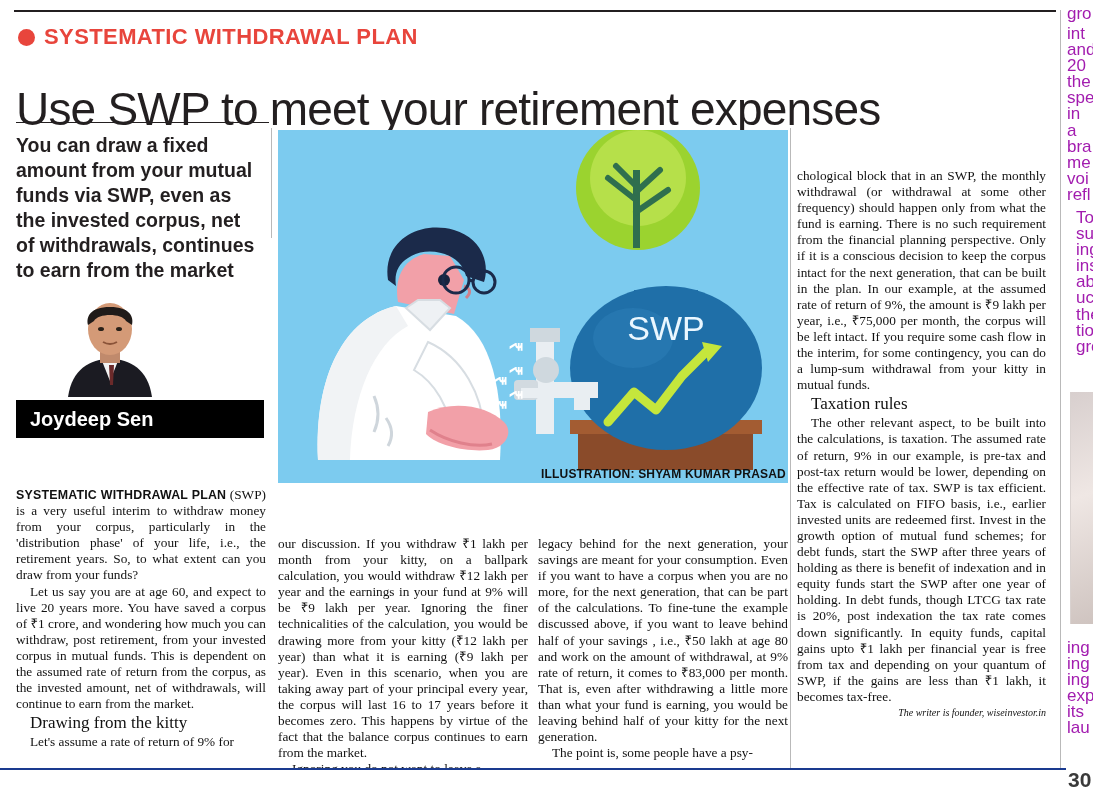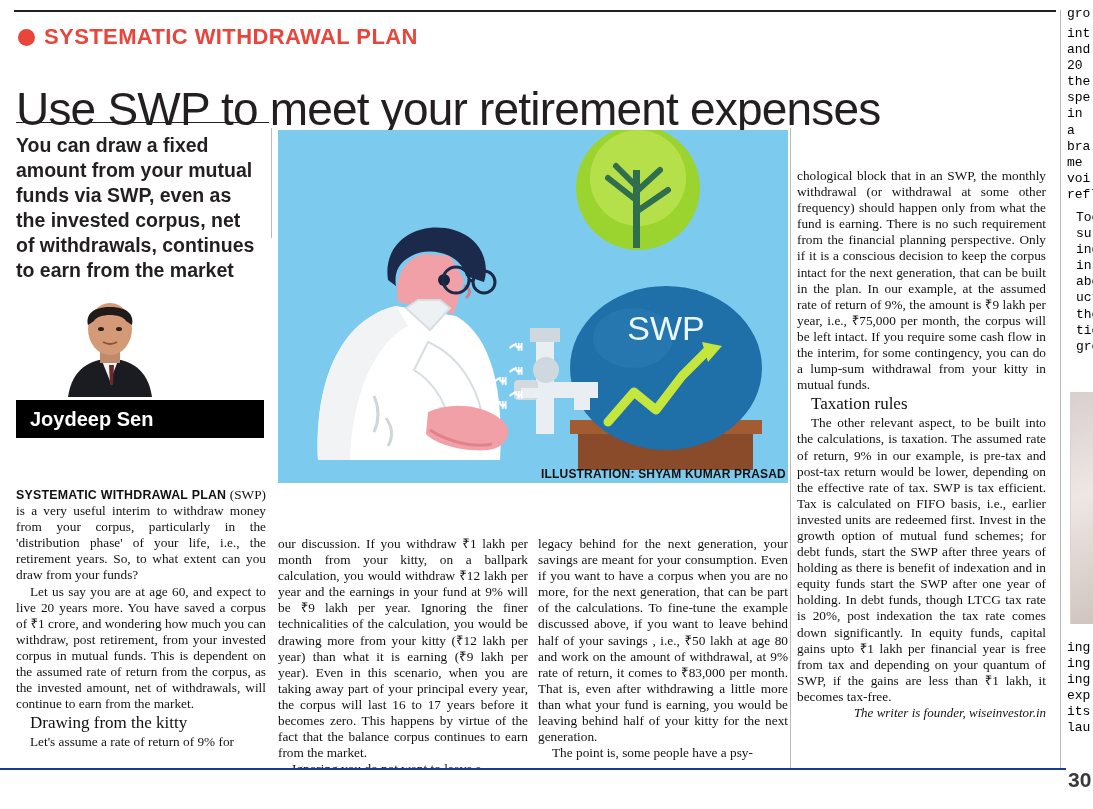--- a/index.html
+++ b/index.html
@@ -146,21 +146,21 @@
   }
   .lead-caps {
     font-family: "Liberation Sans", sans-serif;
     font-weight: bold;
     font-size: 12.4px;
     letter-spacing: 0.2px;
   }
   .writer-note {
     font-style: italic;
     text-align: right;
-    font-size: 13px;
+    font-size: 10px;
     margin-top: 10px;
   }
 
   
   #col1 { left: 16px; top: 447px; width: 250px; }
   
   #col2 { left: 278px; top: 496px; width: 250px; }
   
   #col3 { left: 538px; top: 496px; width: 250px; }
   
@@ -194,24 +194,24 @@
     left: 1066px;
     top: 0px;
     width: 27px;
     height: 809px;
     overflow: hidden;
   }
   .edge-text {
     position: absolute;
     left: 1px;
     width: 26px;
-    font-family: Liberation Mono, monospace;
-    font-size: 13px;
+    font-family: Liberation Sans, sans-serif;
+    font-size: 17px;
     line-height: 16.1px;
-    color: #000000;
+    color: #a21caf;
   }
   .edge-photo {
     position: absolute;
     left: 1070px;
     top: 392px;
     width: 23px;
     height: 232px;
     background: linear-gradient(160deg,#d8cfce,#efe7e4 45%,#cfc4c0);
     border-left: 1px solid #d9d2d0;
   }

